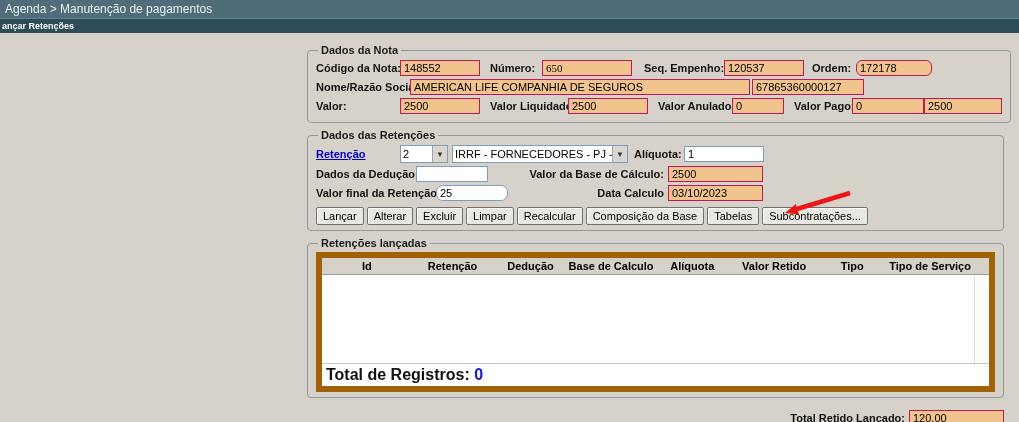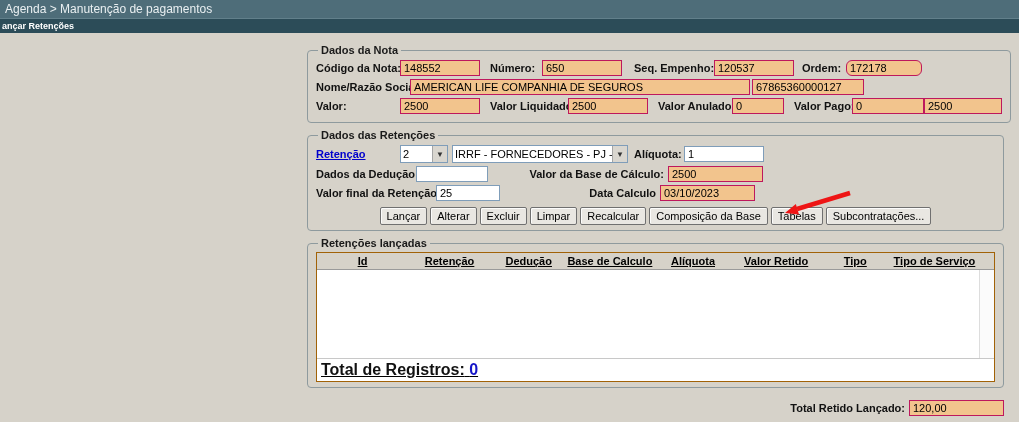--- a/index.html
+++ b/index.html
@@ -42,22 +42,22 @@
     width:15px; background:#d9d6cf; border-left:1px solid #a5a5a5;
     display:flex; align-items:center; justify-content:center;
     font-size:8px; color:#333;
   }
   .btn {
     font-size:11px; font-family:inherit; background:#e9e7e2;
     border:1px solid #707070; border-radius:2px; padding:1px 6px;
     height:18px; box-shadow:inset 1px 1px 0 rgba(255,255,255,.85); cursor:pointer;
     white-space:nowrap;
   }
-  .btnrow { display:flex; justify-content:center; gap:3px; margin-top:6px; }
-  .grid { border:1px solid #a16207; background:#fff; margin-top:2px;text-decoration:underline; }
+  .btnrow { display:flex; gap:3px; margin-top:6px; }
+  .grid { border:6px solid #a16207; background:#fff; margin-top:2px; }
   .ghead {
     display:grid;
     grid-template-columns:1.15fr 1.05fr .95fr 1.1fr 1fr 1.1fr .9fr 1.1fr 16px;
     background:#d6d2c9; border-bottom:1px solid #9a9a9a;
   }
   .gh { font-size:11px; font-weight:bold; text-align:center; padding:2px 1px; white-space:nowrap; overflow:hidden; }
   .gbody { height:88px; position:relative; background:#fff; }
   .scrolltrack {
     position:absolute; top:0; right:0; bottom:0; width:15px;
     background:#fbfbfb; border-left:1px solid #ddd;
@@ -81,21 +81,21 @@
 </div>
 
 <div class="panel">
 
   <fieldset>
     <legend>Dados da Nota</legend>
     <div class="row">
       <span class="lbl" style="width:84px">Código da Nota:</span>
       <input class="tan" style="width: 80px;" value="148552">
       <span class="lbl" style="width:52px;margin-left:10px">Número:</span>
-      <input class="tan" style="width: 80px;" value="650">
+      <input class="tan" style="width: 90px; font-family: Liberation Serif, serif;" value="650">
       <span class="lbl" style="width:80px;margin-left:12px">Seq. Empenho::</span>
       <input class="tan" style="width: 80px;" value="120537">
       <span class="lbl" style="width:44px;margin-left:8px">Ordem:</span>
       <input class="tan" style="width: 76px; border-radius: 6px;" value="172178">
     </div>
     <div class="row">
       <span class="lbl" style="width:94px">Nome/Razão Social:</span>
       <input class="tan" style="width: 340px;" value="AMERICAN LIFE COMPANHIA DE SEGUROS">
       <input class="tan" style="width: 112px; margin-left: 2px;" value="67865360000127">
     </div>
@@ -128,21 +128,21 @@
       <input class="white" style="width: 80px;" value="1">
     </div>
     <div class="row">
       <span class="lbl" style="width:100px">Dados da Dedução:</span>
       <input class="white" style="width: 72px;" value="">
       <span class="lbl r" style="width:180px">Valor da Base de Cálculo:</span>
       <input class="tan" style="width: 95px;" value="2500">
     </div>
     <div class="row">
       <span class="lbl" style="width:120px">Valor final da Retenção:</span>
-      <input class="white" style="width: 64px;" value="25">
+      <input class="white" style="width: 72px; border-radius: 7px;" value="25">
       <span class="lbl r" style="width:160px">Data Calculo</span>
       <input class="tan" style="width: 95px;" value="03/10/2023">
     </div>
     <div class="btnrow">
       <button class="btn">Lançar</button>
       <button class="btn">Alterar</button>
       <button class="btn">Excluir</button>
       <button class="btn">Limpar</button>
       <button class="btn">Recalcular</button>
       <button class="btn">Composição da Base</button>

